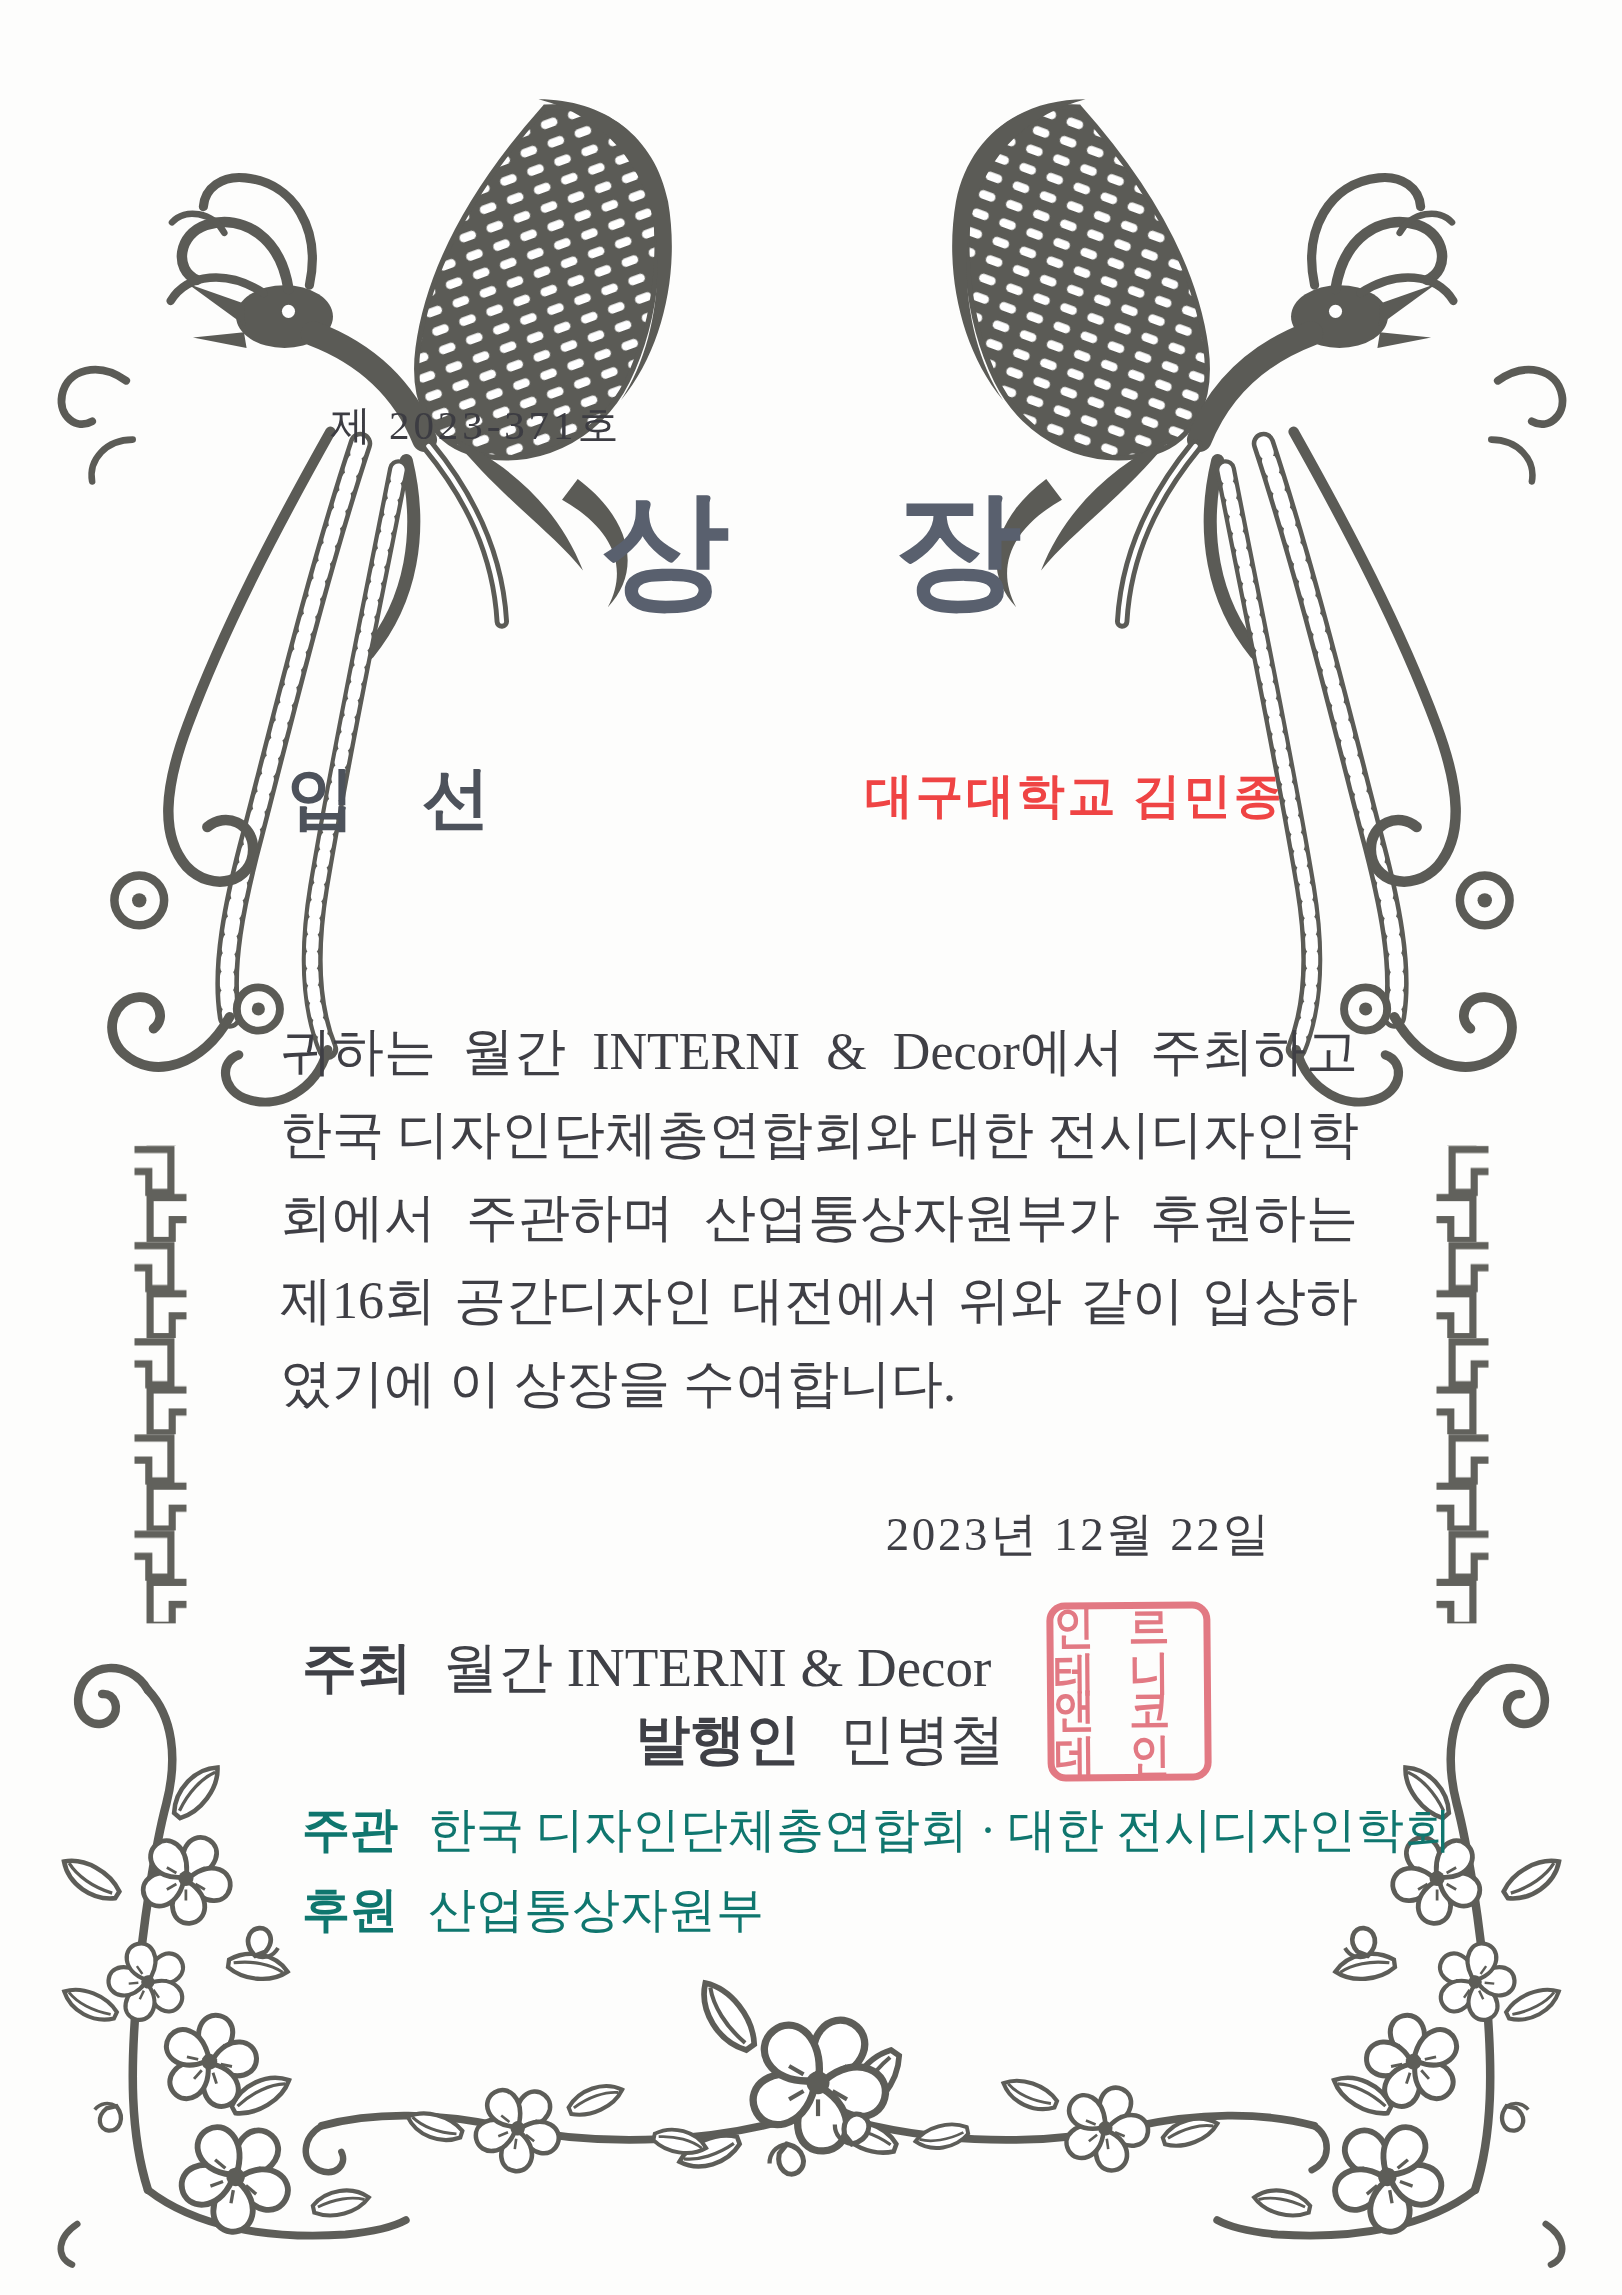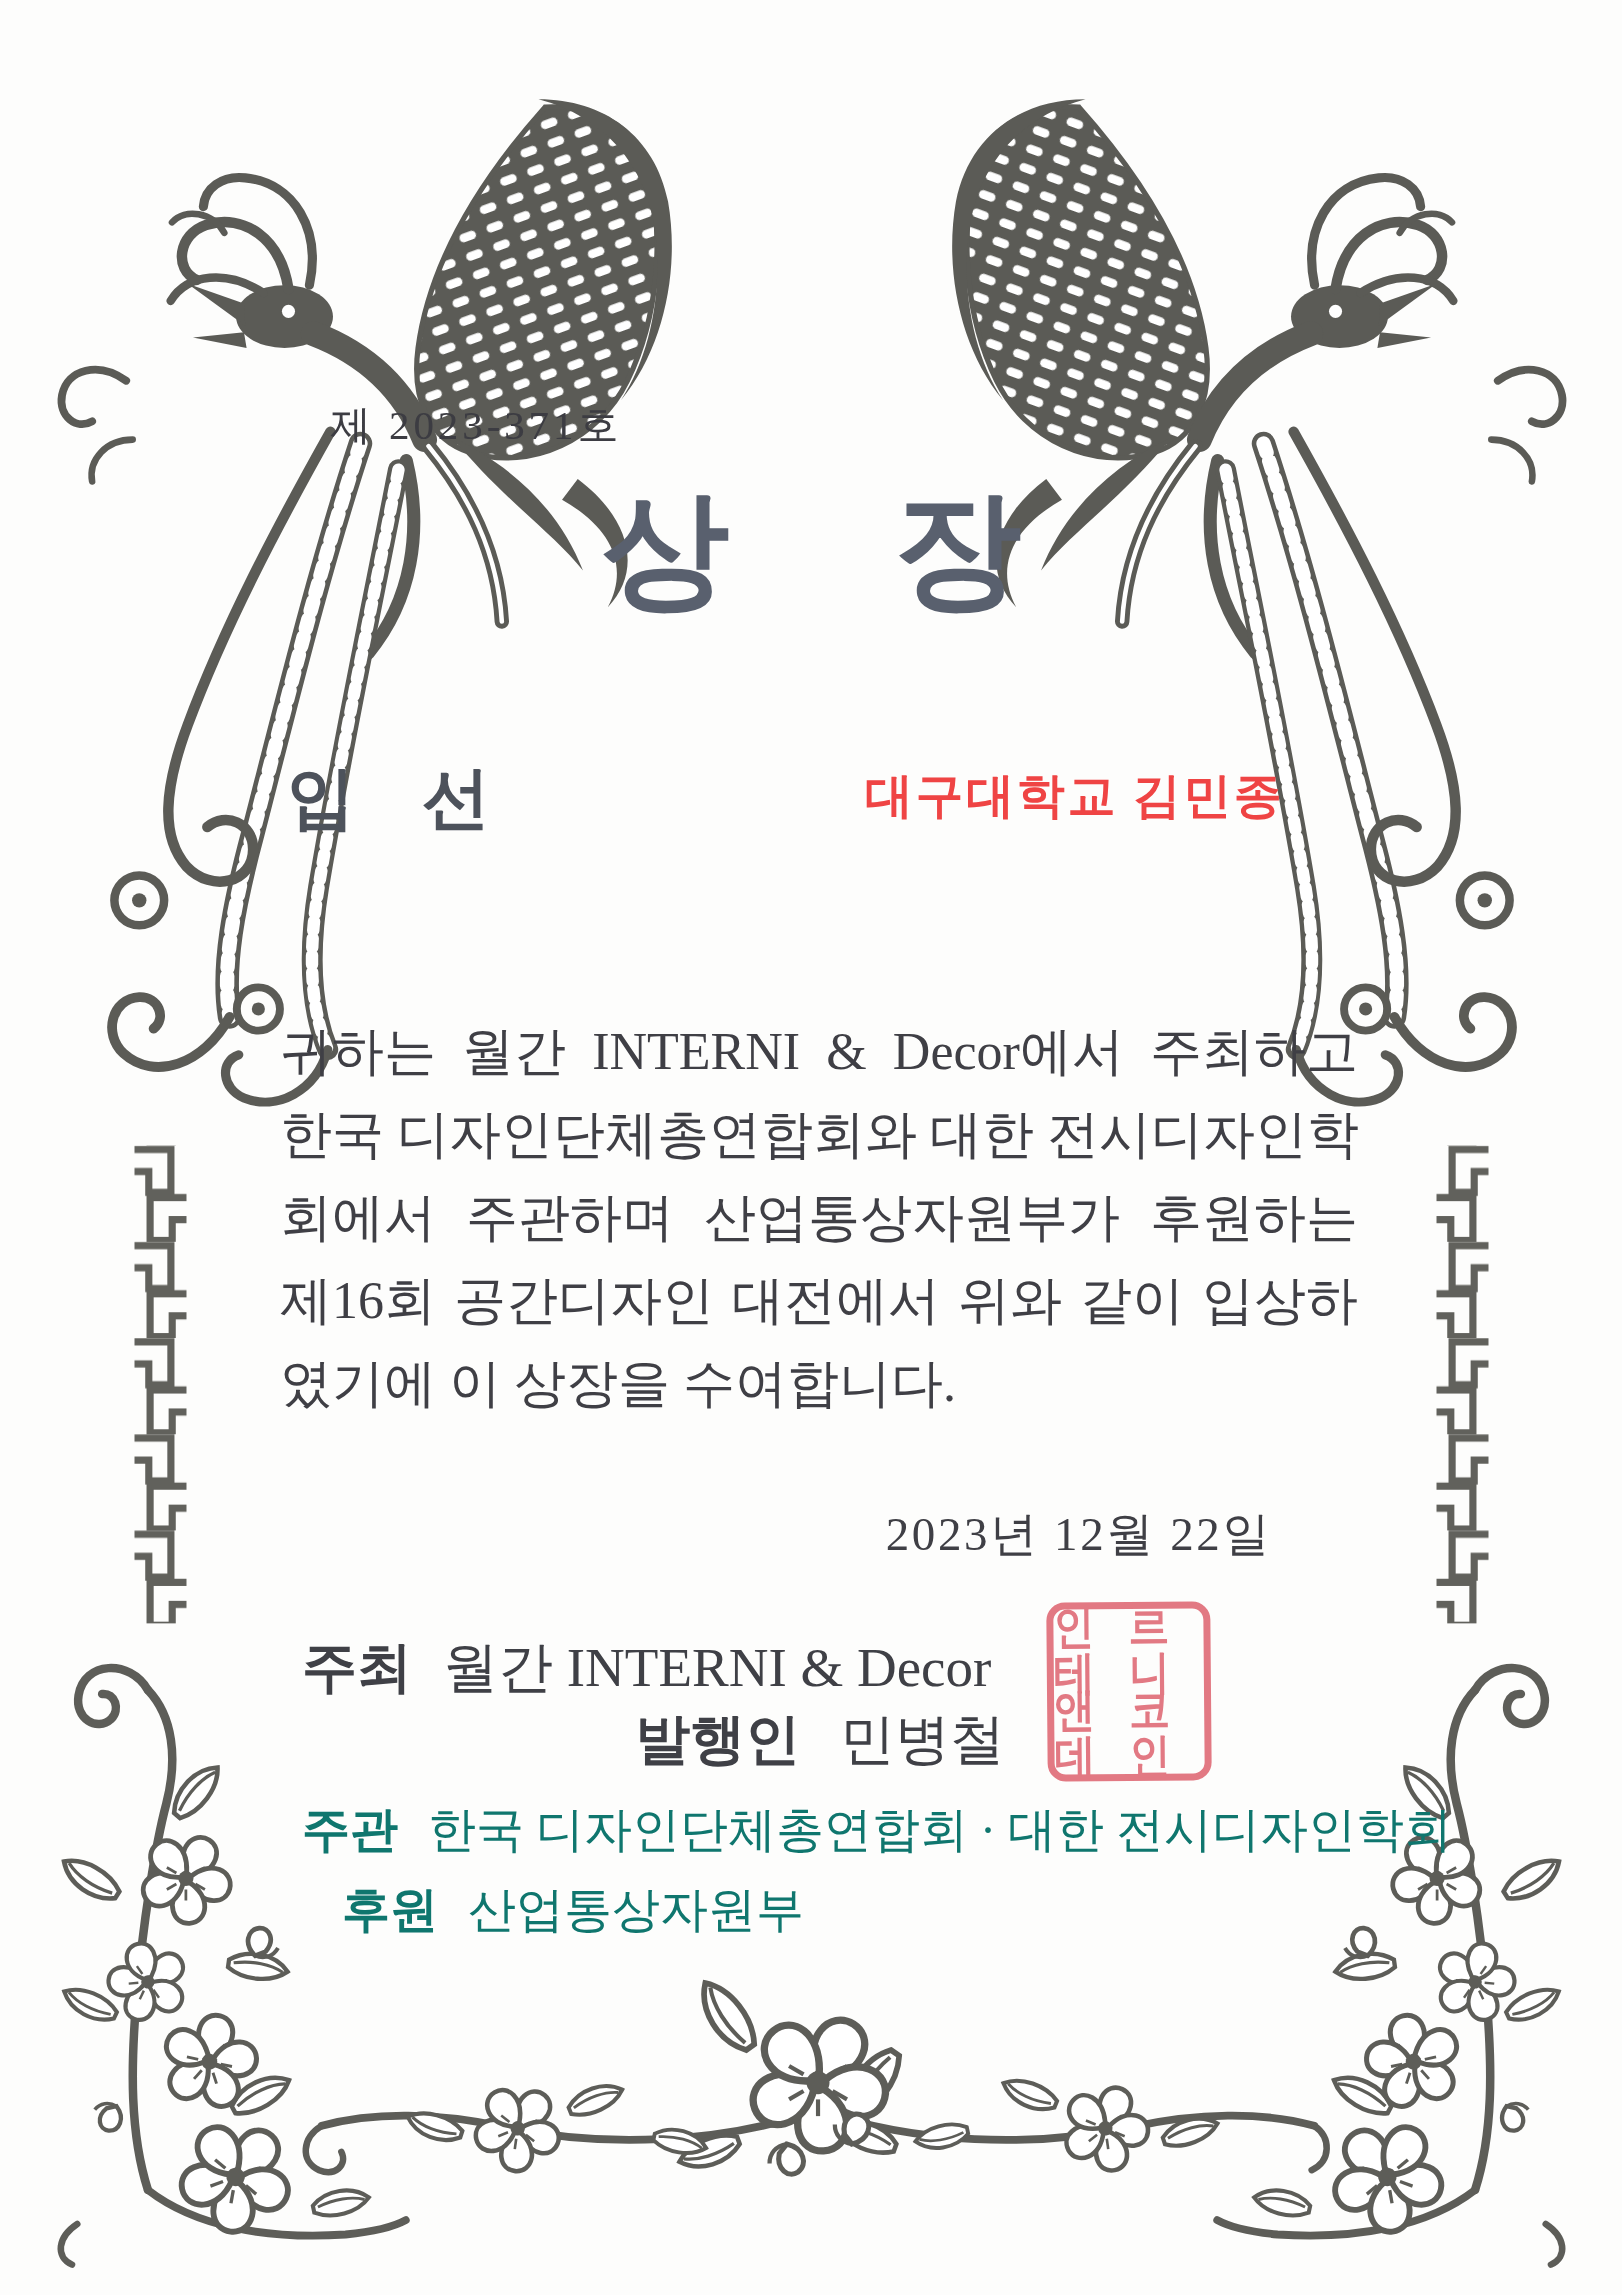--- a/index.html
+++ b/index.html
@@ -64,21 +64,21 @@
   .host-line{display:flex;white-space:nowrap;}
   .host-line .lbl{margin-right:31px;font-weight:600;}
   .pub-line{margin-top:17px;text-align:right;white-space:nowrap;}
   .pub-line .lbl{margin-right:26px;font-weight:600;}
   .org-line,.spn-line{
     position:absolute;left:302px;
     font-size:48px;color:#0f766e;line-height:1;
     display:flex;white-space:nowrap;
   }
   .org-line{top:1806px;}
-  .spn-line{top:1886px;margin-left:40px;}
+  .spn-line{top:1886px;}
   .org-line .lbl,.spn-line .lbl{margin-right:30px;font-weight:600;}
   
   .seal{
     position:absolute;left:1047px;top:1602px;
     width:164px;height:179px;box-sizing:border-box;
     border:7.2px solid #e06e79;border-radius:18.3px;
     display:grid;grid-template-columns:1fr 1fr;grid-template-rows:1fr 1fr;
     align-items:center;justify-items:center;
     color:#e06e79;font-weight:700;font-size:41px;letter-spacing:-2.6px;
     transform:rotate(-0.5deg);

